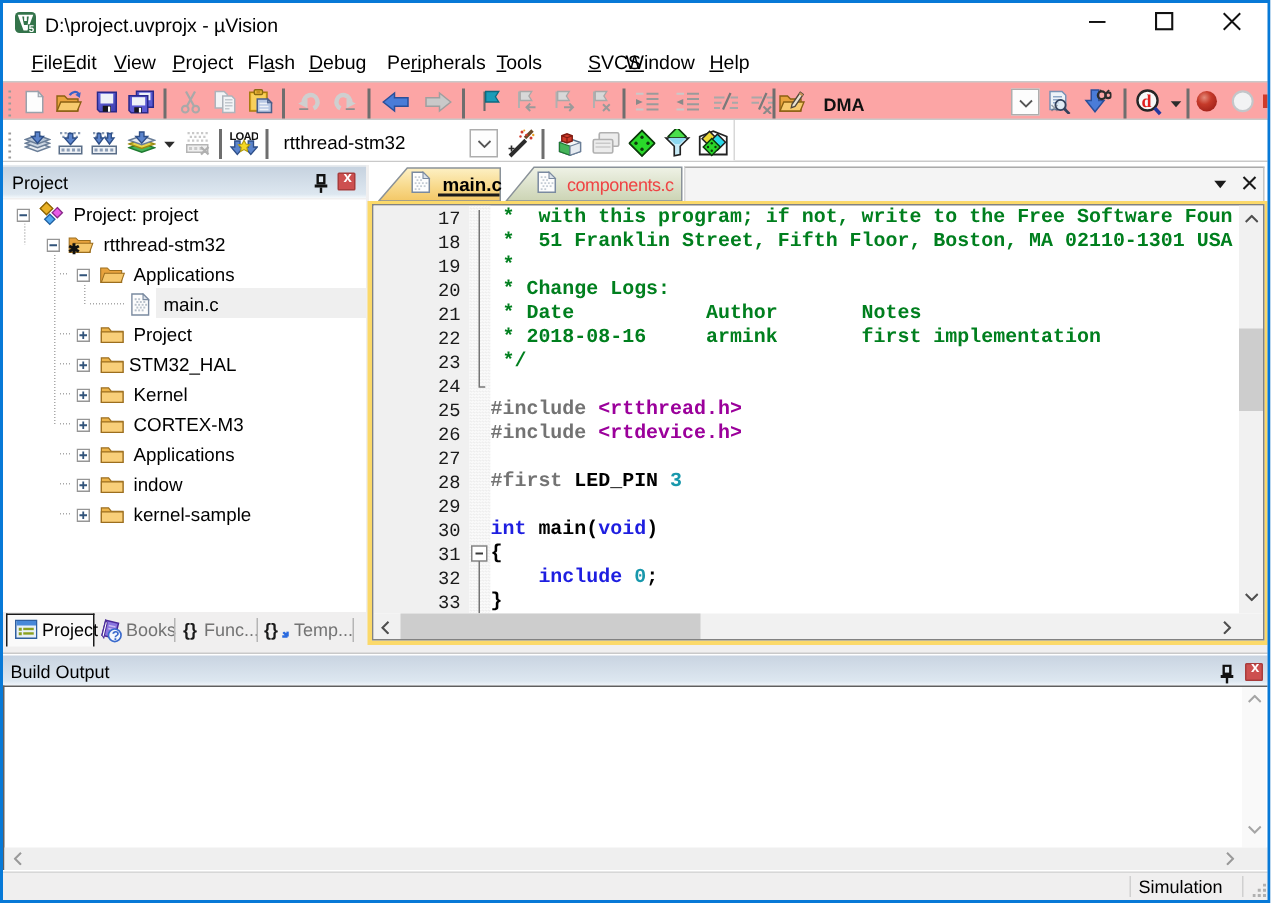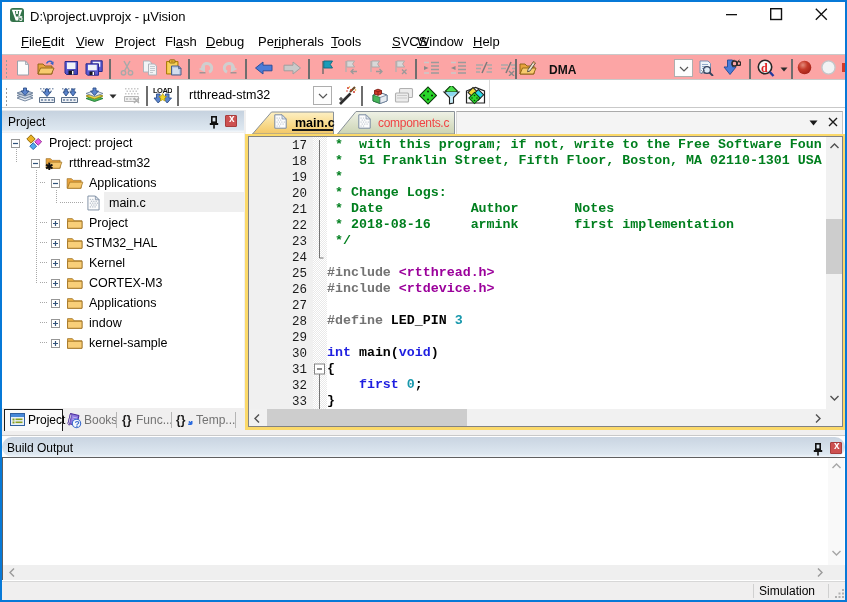--- a/index.html
+++ b/index.html
@@ -38,21 +38,21 @@
 .cg { color:#007f1e; }
 .cp { color:#737373; }
 .cs { color:#9b009b; }
 .ck { color:#1e1ee0; }
 .cn { color:#1898ac; }
 #evsb { position:absolute; left:577px; top:0px; width:16px; height:272px; background:#f1f1f1; }
 #ehsb { position:absolute; left:0px; top:272px; width:577px; height:17px; background:#f1f1f1; }
 .sbthumb { position:absolute; background:#cdcdcd; }
 .chev { position:absolute; font-size:12px; color:#4d4d4d; }
 
-#bocap { position:absolute; left:2px; top:437px; width:843px; height:20px; background:linear-gradient(#c9d4e1,#dde7f0 85%,#f0f5fa);border-radius:10px; }
+#bocap { position:absolute; left:2px; top:437px; width:843px; height:20px; background:linear-gradient(#c9d4e1,#dde7f0 85%,#f0f5fa); }
 #bocap .t { position:absolute; left:5px; top:4px; font-size:12px; color:#000; }
 #bobox { position:absolute; left:2px; top:457px; width:843px; height:123px; border-left:1px solid #5f5f5f; border-top:1px solid #5f5f5f; background:#fff; }
 #bohs { position:absolute; left:0; top:107px; width:842px; height:15px; background:#efefef; }
 #bovs { position:absolute; left:825px; top:0; width:16px; height:107px; background:#f9f9f9; }
 #status { position:absolute; left:2px; top:581px; width:843px; height:19px; background:#f0efef; border-top:1px solid #d7d7d7; font-size:12px; color:#000; }
 #splitter { position:absolute; left:2px; top:431px; width:843px; height:5px; background:#f0efef; border-bottom:1px solid #c9c9c9; }
 .dotv { position:absolute; width:1px; background-image:linear-gradient(#a8a8a8 1px, transparent 1px); background-size:1px 2px; }
 .doth { position:absolute; height:1px; background-image:linear-gradient(90deg,#a8a8a8 1px, transparent 1px); background-size:2px 1px; }
 .cf { left:64px; }
 </style>
@@ -746,25 +746,25 @@
  *  51 Franklin Street, Fifth Floor, Boston, MA 02110-1301 USA
  *
  * Change Logs:
  * Date           Author       Notes
  * 2018-08-16     armink       first implementation
  */</span>
 
 <span class="cp">#include</span> <span class="cs">&lt;rtthread.h&gt;</span>
 <span class="cp">#include</span> <span class="cs">&lt;rtdevice.h&gt;</span>
 
-<span class="cp">#define</span> LED_PIN <span class="cn">3</span>
+<span class="cp">#first</span> LED_PIN <span class="cn">3</span>
 
 <span class="ck">int</span> main(<span class="ck">void</span>)
 {
-    <span class="ck">first</span> <span class="cn">0</span>;
+    <span class="ck">include</span> <span class="cn">0</span>;
 }</pre>
     </div>
     <div id="evsb">
       <svg class="chev" style="left:4px;top:6px" width="9" height="6">
         <path d="M0.5 5 L4.5 1 L8.5 5" stroke="#505050" stroke-width="1.4" fill="none"></path>
       </svg>
       <div class="sbthumb" style="left:0px;top:82px;width:16px;height:55px"></div>
       <svg class="chev" style="left:4px;top:258px" width="9" height="6">
         <path d="M0.5 1 L4.5 5 L8.5 1" stroke="#505050" stroke-width="1.4" fill="none"></path>
       </svg>

